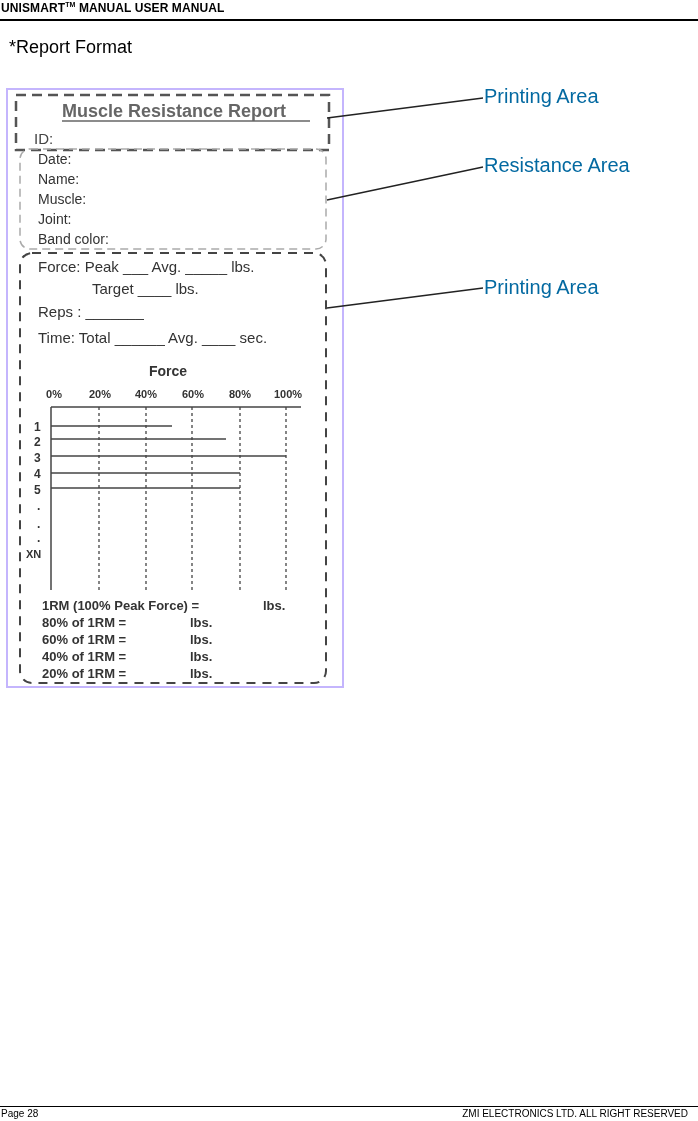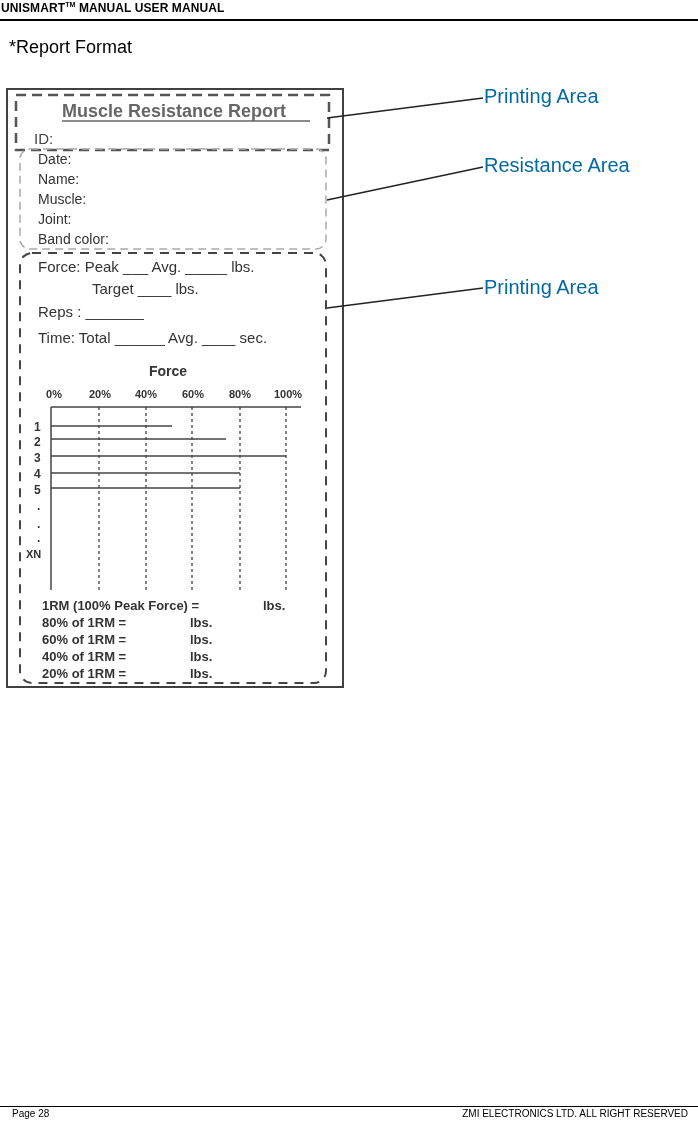--- a/index.html
+++ b/index.html
@@ -1,25 +1,25 @@
 <!DOCTYPE html>
 <html><head>
 <meta charset="utf-8">
 <style>
   html,body{margin:0;padding:0;background:#fff;}
   body{width:698px;height:1121px;position:relative;overflow:hidden;font-family:"Liberation Sans",sans-serif;color:#000;}
   .hdr{position:absolute;left:0;top:0;width:698px;height:19px;border-bottom:2px solid #000;}
   .hdr-title{position:absolute;left:1px;top:1px;font-size:12px;font-weight:bold;letter-spacing:0.1px;}
   .hdr-title sup{font-size:7px;}
   .section{position:absolute;left:9px;top:37px;font-size:18px;}
-  .fig{position:absolute;left:6px;top:88px;width:338px;height:600px;border:2px solid #404040;box-sizing:border-box;text-align:center;}
+  .fig{position:absolute;left:6px;top:88px;width:338px;height:600px;border:2px solid #c4b5fd;box-sizing:border-box;text-align:center;}
   .callouts{position:absolute;left:0;top:0;}
   .call-label{position:absolute;font-size:20px;color:#0369a1;}
   .ftr{position:absolute;left:0;top:1106px;width:698px;border-top:1px solid #000;}
-  .ftr-left{position:absolute;left:12px;top:1108px;font-size:10px;text-align:center;}
+  .ftr-left{position:absolute;left:1px;top:1108px;font-size:10px;text-align:center;}
   .ftr-right{position:absolute;right:10px;top:1108px;font-size:10px;}
   svg text{font-family:"Liberation Sans",sans-serif;}
 </style>
 </head>
 <body>
 
 <div class="hdr">
   <div class="hdr-title"><span>UNISMART</span><sup>TM</sup><span> MANUAL USER MANUAL</span></div>
 </div>
 

